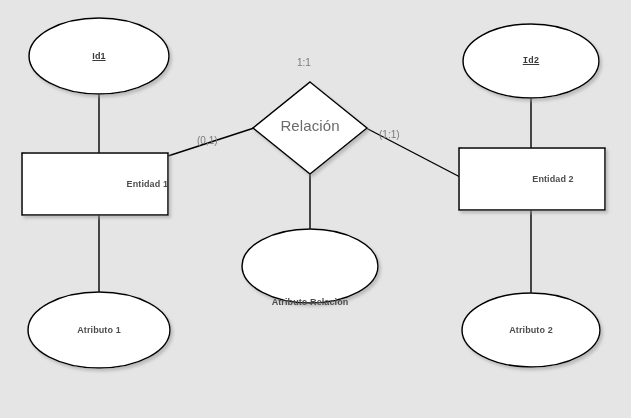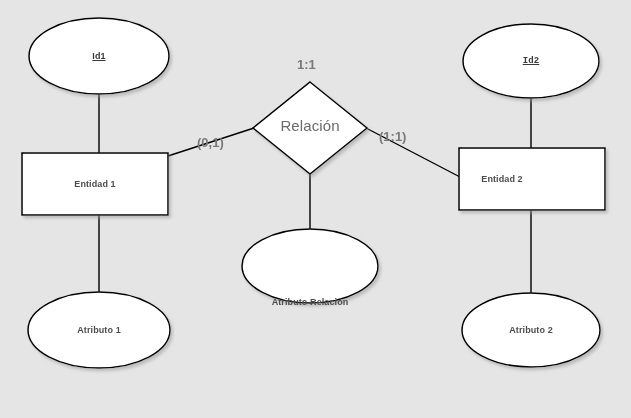--- a/index.html
+++ b/index.html
@@ -37,22 +37,22 @@
     color: #3a3a3a;
   }
   .rel-label {
     color: #6b6b6b;
     font-weight: normal;
     font-size: 15px;
   }
   .card-label {
     position: absolute;
     color: #7a7a7a;
-    font-size: 13px;
-    font-weight: bold;
+    font-size: 10px;
+    font-weight: normal;
     white-space: nowrap;
     pointer-events: none;
   }
   .hit {
     position: absolute;
     background: transparent;
   }
 </style>
 </head>
 <body>
@@ -96,23 +96,23 @@
   <div class="node-label pk" style="left:29px; top:51px; width:140px;">Id1</div>
 
   <div class="node-label pk" style="left:461px; top:56px; width:140px;font-family:Liberation Mono, monospace;">Id2</div>
 
   <div class="node-label" style="left:29px; top:325px; width:140px;">Atributo 1</div>
 
   <div class="node-label" style="left:461px; top:325px; width:140px;">Atributo 2</div>
 
   <div class="node-label" style="left:240px; top:261px; width:140px;margin-top:36px;">Atributo Relación</div>
 
-  <div class="node-label" style="left:22px; top:179px; width:146px;">Entidad 1</div>
+  <div class="node-label" style="left:22px; top:179px; width:146px;text-align:right;">Entidad 1</div>
 
-  <div class="node-label" style="left:432px; top:174px; width:140px;">Entidad 2</div>
+  <div class="node-label" style="left:483px; top:174px; width:140px;">Entidad 2</div>
 
   <div class="node-label rel-label" style="left:253px; top:117px; width:114px;">Relación</div>
 
   <div class="card-label" style="left:297px; top:57px;">1:1</div>
 
   <div class="card-label" style="left:197px; top:135px;">(0,1)</div>
 
   <div class="card-label" style="left:379px; top:129px;">(1:1)</div>
 
   <div class="hit" style="left:22px; top:153px; width:146px; height:62px;"></div>

